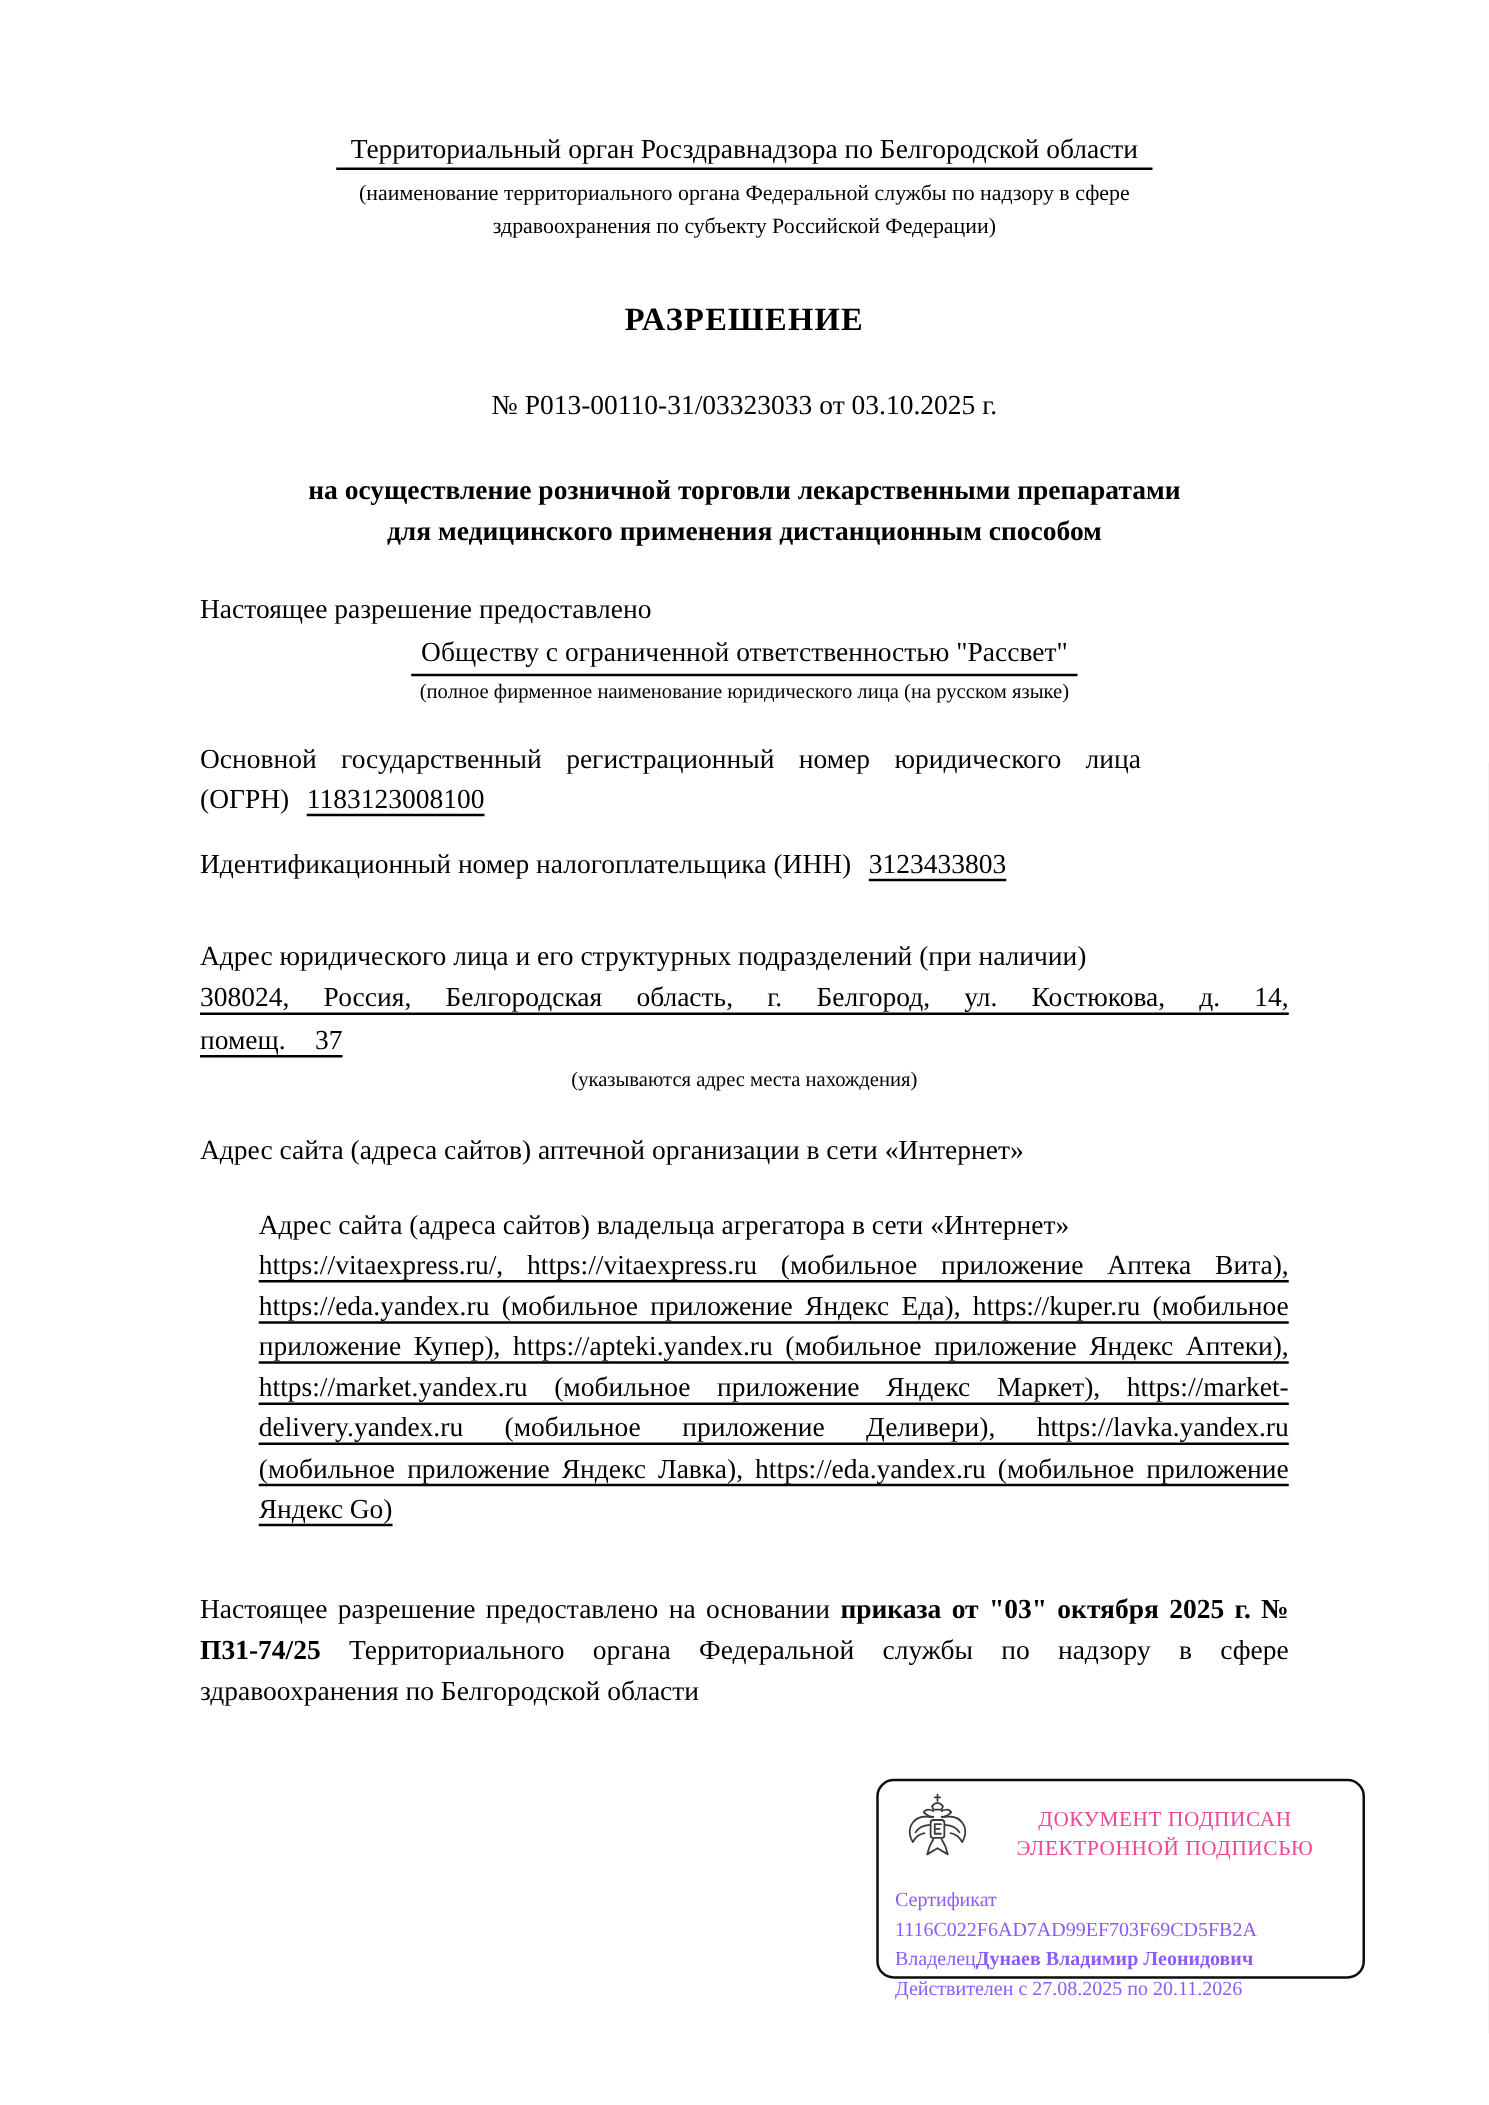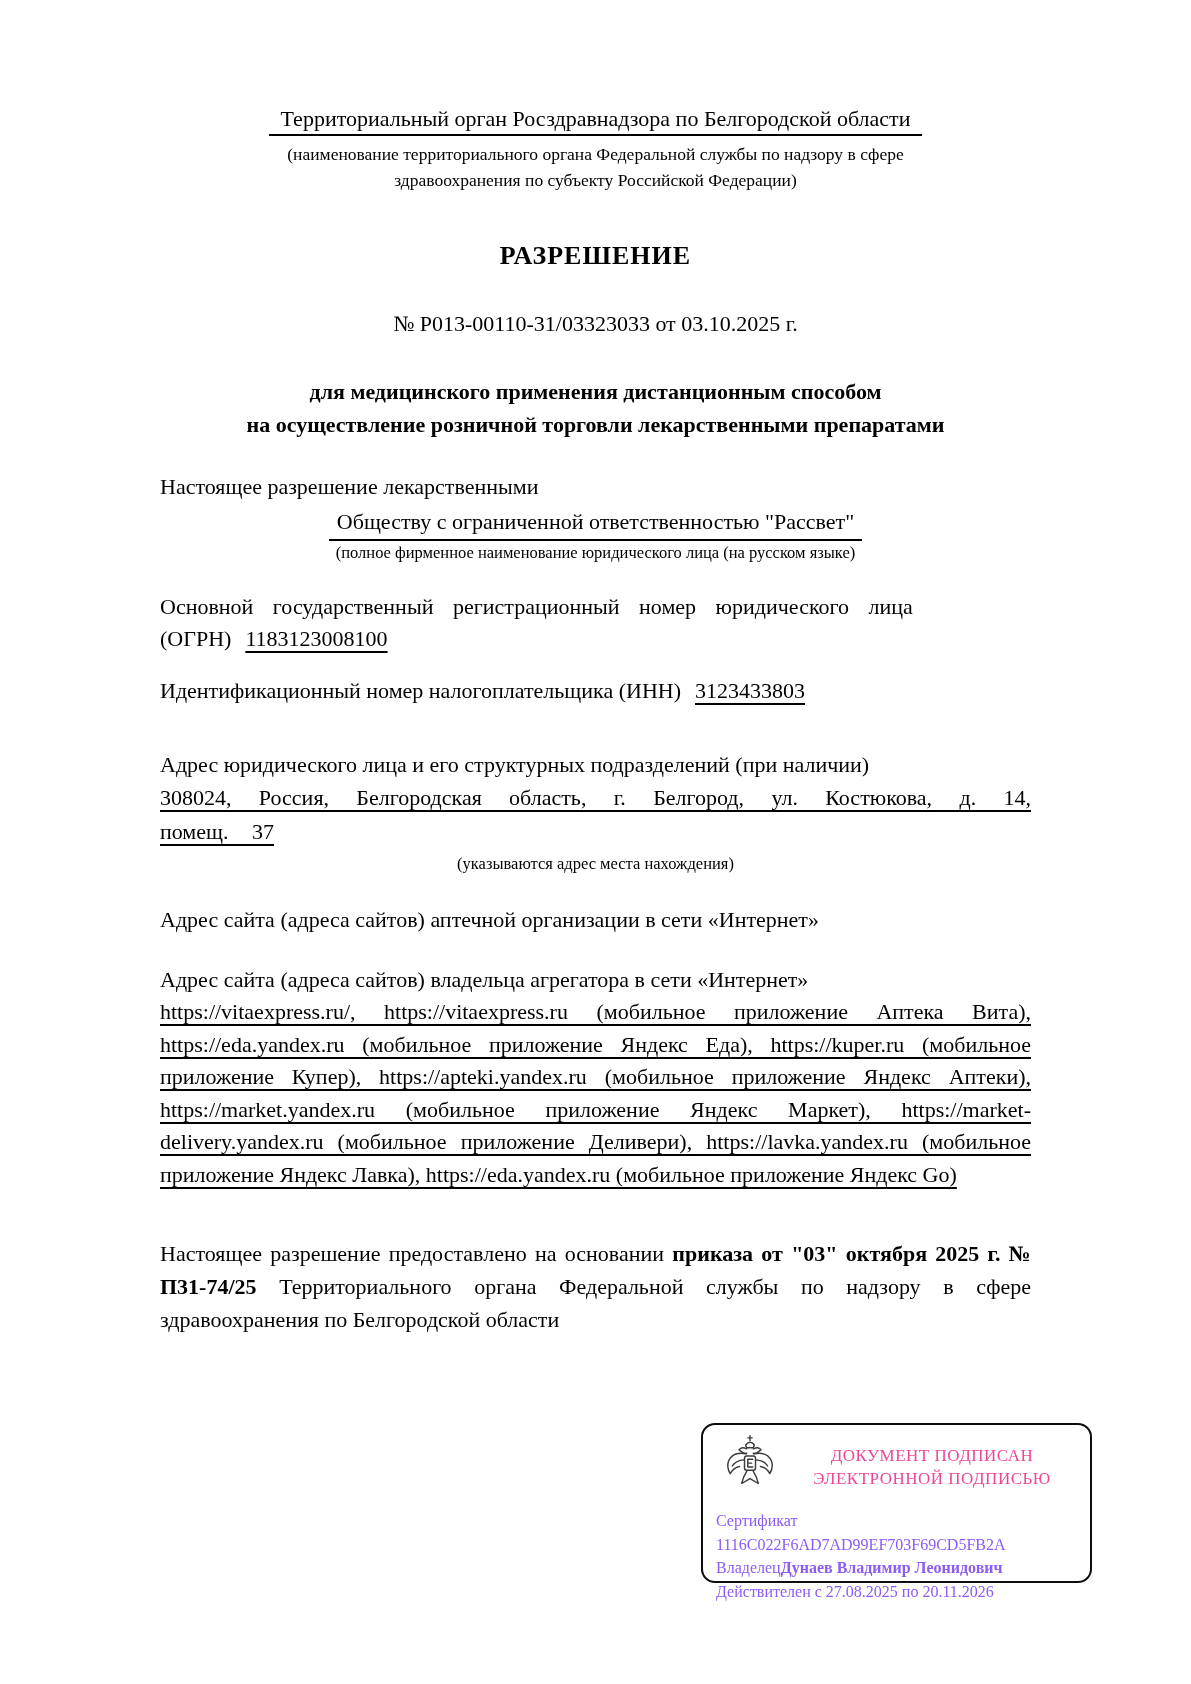--- a/index.html
+++ b/index.html
@@ -62,21 +62,21 @@
     text-align-last: left;
     word-spacing: 18px;
     text-decoration: underline;
     text-decoration-thickness: 2px;
     text-underline-offset: 5px;
     line-height: 34px;
   }
   .address-caption { margin-top: 3px; font-family: Liberation Serif, serif; }
 
   .pharmacy-line { margin-top: 28px; }
-  .aggregator-block { margin-top: 28px; }
+  .aggregator-block { margin-top: 28px; margin-left: 47px; }
   .aggregator-urls {
     text-align: justify;
     text-align-last: left;
     text-decoration: underline;
     text-decoration-thickness: 2px;
     text-underline-offset: 5px;
     line-height: 32.5px;
   }
 
   .basis-paragraph {
@@ -122,25 +122,25 @@
     <div class="authority-caption center">
       <div>(наименование территориального органа  Федеральной службы по надзору в сфере</div>
       <div>здравоохранения по субъекту Российской Федерации)</div>
     </div>
 
     <div class="center doc-title">РАЗРЕШЕНИЕ</div>
 
     <div class="center doc-number">№ Р013-00110-31/03323033 от 03.10.2025 г.</div>
 
     <div class="center doc-subject">
+      <div>на осуществление розничной торговли лекарственными препаратами</div>
       <div>для медицинского применения дистанционным способом</div>
-      <div>на осуществление розничной торговли лекарственными препаратами</div>
-    </div>
-
-    <div class="body-text grantee-intro">Настоящее разрешение лекарственными</div>
+    </div>
+
+    <div class="body-text grantee-intro">Настоящее разрешение предоставлено</div>
     <div class="body-text grantee-company">
       <span class="u-span">Обществу с ограниченной ответственностью "Рассвет"</span>
     </div>
     <div class="small-caption">(полное фирменное наименование юридического лица (на русском языке)</div>
 
     <div class="body-text ogrn-block">
       <span class="stretch-wide">Основной государственный регистрационный номер юридического лица</span><br>
       <span>(ОГРН)</span><span class="num-underline">1183123008100</span>
     </div>
 

